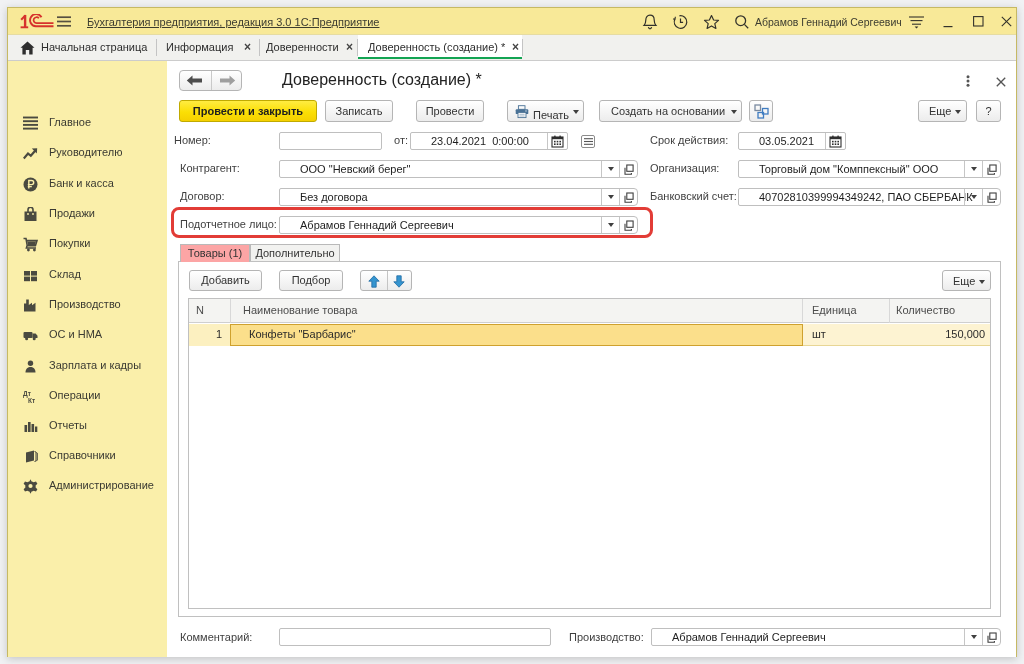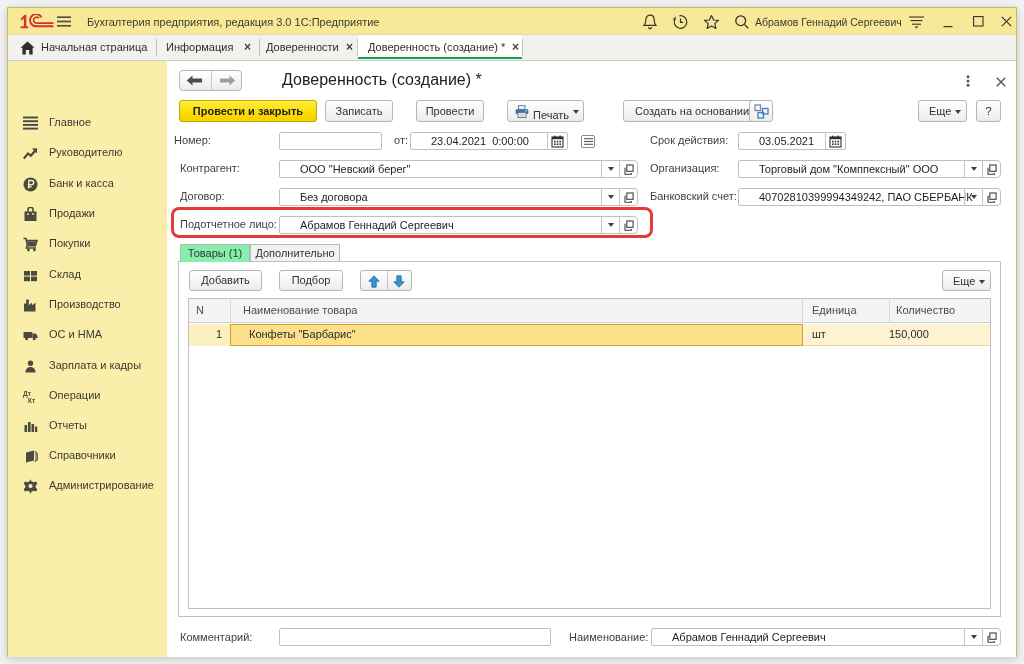--- a/index.html
+++ b/index.html
@@ -4,21 +4,21 @@
 <style>
   * { margin:0; padding:0; box-sizing:border-box; }
   html,body { width:1024px; height:664px; overflow:hidden; background:#f1f2f4; }
   body { font-family:"Liberation Sans", sans-serif; font-size:11px; color:#333; }
   #stage { position:relative; width:1024px; height:664px; }
   #win { position:absolute; left:7px; top:7px; width:1010px; height:650px; background:#fff;
          border:1px solid #c6b964; box-shadow:0 2px 8px rgba(60,60,60,.25); }
   .abs { position:absolute; }
   
   #titlebar { position:absolute; left:0; top:0; width:1008px; height:27px; background:#f8e998; border-bottom:1px solid #e6dca2; }
-  #titlebar .apptitle { position:absolute; left:79px; top:8px; color:#3c3c30; font-size:11px; white-space:nowrap; }
+  #titlebar .apptitle { position:absolute; left:79px; top:8px; color:#3c3c30; font-size:11px; white-space:nowrap;text-decoration:underline; }
   #titlebar .uname { position:absolute; left:747px; top:8px; color:#3c3c30; font-size:10.5px; }
   
   #tabbar { position:absolute; left:0; top:27px; width:1008px; height:26px; background:#f1f1ee; border-bottom:1px solid #cccccc; }
   .tab { position:absolute; top:0; height:25px; line-height:25px; color:#2d2d2d; font-size:11px; white-space:nowrap; }
   .tabsep { position:absolute; top:4px; height:17px; width:1px; background:#c4c4c4; }
   .tabx { color:#444; font-size:12px; font-weight:bold; }
   
   #sidebar { position:absolute; left:0; top:53px; width:159px; height:596px; background:#faefaa; }
   .sitem { position:absolute; left:0; width:159px; height:30px;margin-top:44px; }
   .sicon { position:absolute; left:15px; top:8px; width:15px; height:15px; }
@@ -265,21 +265,21 @@
       <svg style="position:absolute;left:7px;top:4px" width="14" height="14" viewBox="0 0 14 14">
             <rect x="3.4" y="0.7" width="6.6" height="3.6" fill="#fbfbfb" stroke="#4a7296" stroke-width="0.9"></rect>
             <rect x="0.7" y="4.3" width="12.6" height="4.8" rx="0.9" fill="#4a7296"></rect>
             <rect x="10.2" y="5.4" width="1.6" height="1.2" fill="#b9cadb"></rect>
             <rect x="3.0" y="7.4" width="8" height="5.2" fill="#fbfbfb" stroke="#4a7296" stroke-width="0.9"></rect>
             <path d="M4.4 9.3 H9.6 M4.4 11 H9.6" stroke="#9fb4c7" stroke-width="0.9"></path>
           </svg>
       <span style="position:absolute;left:25px;top:4px">Печать</span>
       <span style="position:absolute;right:4px;top:9px" class="tri"></span>
     </div>
-    <div class="btn" style="left:456px;top:39px;width:143px;height:22px">
+    <div class="btn" style="left:432px;top:39px;width:143px;height:22px">
           <span style="position:absolute;left:11px;top:4px">Создать на основании</span>
           <span style="position:absolute;right:4px;top:9px" class="tri"></span>
         </div>
     <div class="btn" style="left:582px;top:39px;width:24px;height:22px">
       <svg style="position:absolute;left:4px;top:3px" width="15" height="15" viewBox="0 0 15 15">
             <g fill="none" stroke-width="1.3">
               <rect x="1" y="1" width="5.5" height="5.5" stroke="#7a8aa0"></rect>
               <rect x="8.5" y="4.5" width="5.5" height="5.5" stroke="#3f7cc1"></rect>
               <rect x="4" y="8.5" width="5.5" height="5.5" stroke="#3f7cc1"></rect>
             </g>
@@ -397,21 +397,21 @@
           </span><span class="pick">
             <svg width="13" height="13" viewBox="0 0 13 13">
               <g fill="none" stroke="#3f3f3f" stroke-width="1.1">
                 <path d="M3 4.8 V11.2 H9.4 V10"></path>
                 <rect x="4.8" y="2" width="6.3" height="6.3"></rect>
               </g>
             </svg>
           </span></div>
     <div class="abs" style="left:4px;top:146px;width:482px;height:31px;border:3px solid #e23c36;border-radius:8px"></div>
 
-    <div class="abs" style="left:13px;top:183px;width:70px;height:18px;background:#86efac;border:1px solid #b9b9b9;border-bottom:none;font-size:11px;text-align:center;line-height:17px;z-index:2">Товары (1)</div>
+    <div class="abs" style="left:13px;top:183px;width:70px;height:18px;background:#fca5a5;border:1px solid #b9b9b9;border-bottom:none;font-size:11px;text-align:center;line-height:17px;z-index:2">Товары (1)</div>
     <div class="abs" style="left:83px;top:183px;width:90px;height:17px;background:#f2f2f0;border:1px solid #b9b9b9;border-bottom:none;font-size:11px;text-align:center;line-height:17px;z-index:2">Дополнительно</div>
     <div class="abs" style="left:11px;top:200px;width:823px;height:356px;border:1px solid #c0c0c0;background:#fff"></div>
 
     <div class="btn" style="left:22px;top:209px;width:73px;height:21px;line-height:19px">Добавить</div>
     <div class="btn" style="left:112px;top:209px;width:64px;height:21px;line-height:19px">Подбор</div>
     <div class="btn" style="left:193px;top:209px;width:52px;height:21px">
       <div style="position:absolute;left:25.5px;top:0;width:1px;height:19px;background:#c4c4c4"></div>
       <svg style="position:absolute;left:7px;top:3.5px" width="12" height="13" viewBox="0 0 12 13">
             <path d="M6 0.8 L11.2 6.2 L8.2 6.2 L8.2 12.2 L3.8 12.2 L3.8 6.2 L0.8 6.2 Z" fill="#3494cf" stroke="#1e6ba3" stroke-width="0.8"></path>
           </svg>
@@ -432,26 +432,26 @@
       <div class="abs" style="left:7px;top:5px;font-size:11px;color:#4c4c4c">N</div>
       <div class="abs" style="left:54px;top:5px;font-size:11px;color:#4c4c4c">Наименование товара</div>
       <div class="abs" style="left:623px;top:5px;font-size:11px;color:#4c4c4c">Единица</div>
       <div class="abs" style="left:707px;top:5px;font-size:11px;color:#4c4c4c">Количество</div>
       <div class="abs" style="left:0;top:25px;width:801px;height:22px;background:#fdf3d2;border-bottom:1px solid #e8d695"></div>
       <div class="abs" style="left:0;top:25px;width:41px;height:22px;background:#fcf0c0"></div>
       <div class="abs" style="left:41px;top:25px;width:573px;height:22px;background:#fbdf8b;border:1px solid #cfa12e"></div>
       <div class="abs" style="left:27px;top:29px;font-size:11px;color:#2b2b2b">1</div>
       <div class="abs" style="left:60px;top:29px;font-size:11px;color:#2b2b2b">Конфеты "Барбарис"</div>
       <div class="abs" style="left:623px;top:29px;font-size:11px;color:#2b2b2b">шт</div>
-      <div class="abs" style="left:700px;top:29px;width:96px;font-size:11px;color:#2b2b2b">150,000</div>
+      <div class="abs" style="left:700px;top:29px;width:96px;text-align:right;font-size:11px;color:#2b2b2b">150,000</div>
     </div>
 
     <div class="lbl" style="left:13px;top:570px">Комментарий:</div>
     <div class="inp" style="left:112px;top:567px;width:272px;height:18px"></div>
-    <div class="lbl" style="left:402px;top:570px">Наименование:</div>
+    <div class="lbl" style="left:402px;top:570px">Производство:</div>
     <div class="inp" style="left:484px;top:567px;width:350px;height:18px;border-radius:2px 4px 4px 2px;padding-right:40px">Абрамов Геннадий Сергеевич<span class="ddarrow">
             <span class="tri"></span>
           </span><span class="pick">
             <svg width="13" height="13" viewBox="0 0 13 13">
               <g fill="none" stroke="#3f3f3f" stroke-width="1.1">
                 <path d="M3 4.8 V11.2 H9.4 V10"></path>
                 <rect x="4.8" y="2" width="6.3" height="6.3"></rect>
               </g>
             </svg>
           </span></div>

